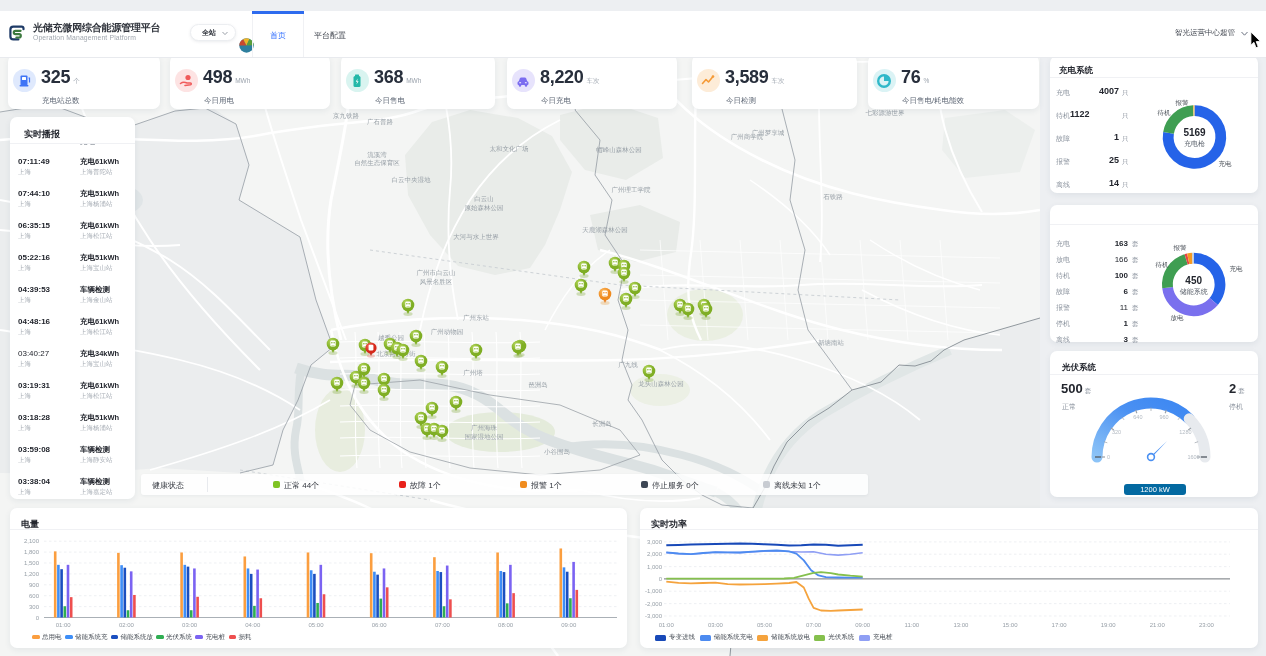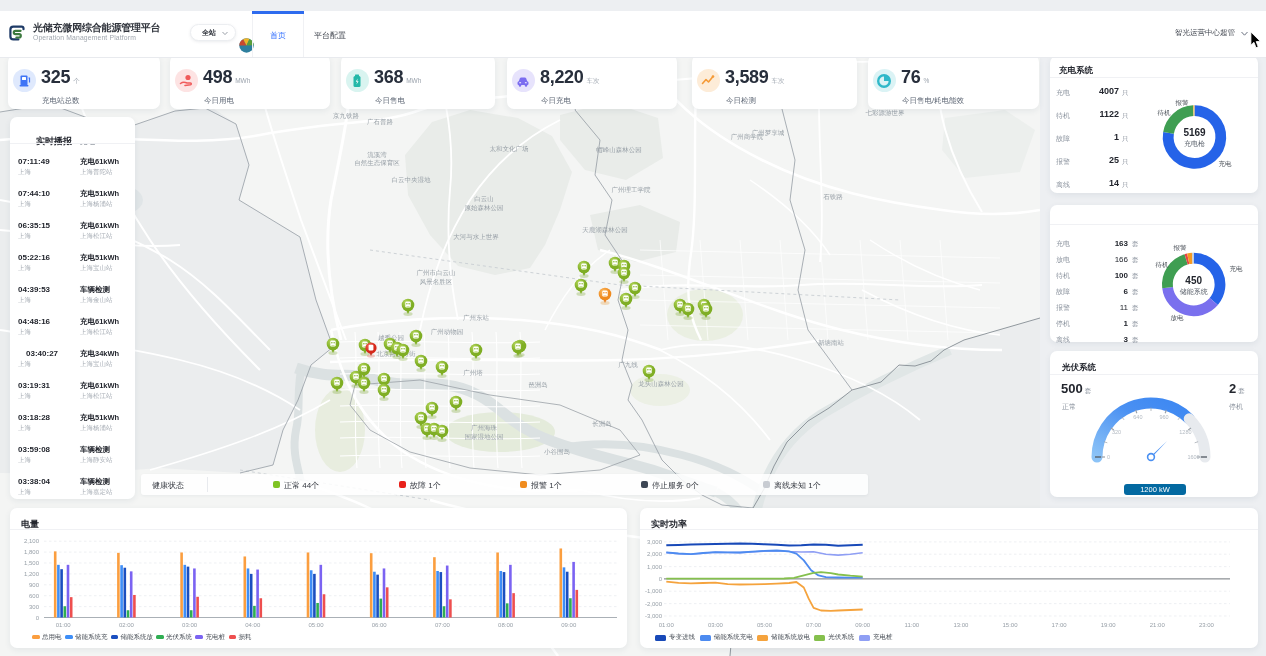--- a/index.html
+++ b/index.html
@@ -296,21 +296,21 @@
 <div class="card" style="left:868px;top:55px;width:171px;height:54px;z-index:10;">
 <div class="abs" style="left:4.5px;top:14px;width:23px;height:23px;border-radius:50%;background:#dbf3f5;"></div>
 <svg class="abs" style="left:6px;top:15.5px" width="20" height="20" viewBox="0 0 20 20">
       <circle cx="10" cy="10" r="5.8" fill="none" stroke="#2fb8c9" stroke-width="2.4"></circle>
       <path d="M10,10 L10,4.2 A5.8,5.8 0 0 1 15.8,10 Z" fill="#2fb8c9"></path>
     </svg>
 <div class="abs" style="left:33px;top:11.5px;"><span class="kpi-num">76</span><span class="kpi-unit">%</span></div>
 <div class="abs" style="left:34px;top:33.5px;"><span class="kpi-label">今日售电/耗电能效</span></div>
 </div>
 <div class="card" style="left:10px;top:117px;width:125px;height:382px;z-index:10;overflow:hidden;">
-<div class="abs" style="left:14px;top:18px;font-size:9px;font-weight:bold;color:#23262e;margin-left:12px;">实时播报</div>
+<div class="abs" style="left:14px;top:11px;font-size:9px;font-weight:bold;color:#23262e;">实时播报</div>
 <div class="abs" style="left:0;top:26px;width:125px;border-top:1px solid #f0f1f4;"></div>
 <div class="abs" style="left:8px;top:27px;width:110px;height:6px;overflow:hidden;">
       <div style="position:absolute;left:0;top:-7px;font-size:8px;font-weight:bold;color:#9aa0a8;">04:12:33</div>
       <div style="position:absolute;left:62px;top:-7px;font-size:7.5px;font-weight:bold;color:#9aa0a8;">充电41kWh</div>
     </div>
 <div class="abs" style="left:8px;top:40px;font-size:8px;font-weight:bold;color:#23262e;">07:11:49</div>
 <div class="abs" style="left:8px;top:51px;font-size:6.5px;color:#a7adb5;">上海</div>
 <div class="abs" style="left:70px;top:40px;font-size:7.5px;font-weight:bold;color:#23262e;">充电61kWh</div>
 <div class="abs" style="left:70px;top:51px;font-size:6.5px;color:#a7adb5;">上海普陀站</div>
 <div class="abs" style="left:8px;top:72px;font-size:8px;font-weight:bold;color:#23262e;">07:44:10</div>
@@ -326,21 +326,21 @@
 <div class="abs" style="left:70px;top:136px;font-size:7.5px;font-weight:bold;color:#23262e;">充电51kWh</div>
 <div class="abs" style="left:70px;top:147px;font-size:6.5px;color:#a7adb5;">上海宝山站</div>
 <div class="abs" style="left:8px;top:168px;font-size:8px;font-weight:bold;color:#23262e;">04:39:53</div>
 <div class="abs" style="left:8px;top:179px;font-size:6.5px;color:#a7adb5;">上海</div>
 <div class="abs" style="left:70px;top:168px;font-size:7.5px;font-weight:bold;color:#23262e;">车辆检测</div>
 <div class="abs" style="left:70px;top:179px;font-size:6.5px;color:#a7adb5;">上海金山站</div>
 <div class="abs" style="left:8px;top:200px;font-size:8px;font-weight:bold;color:#23262e;">04:48:16</div>
 <div class="abs" style="left:8px;top:211px;font-size:6.5px;color:#a7adb5;">上海</div>
 <div class="abs" style="left:70px;top:200px;font-size:7.5px;font-weight:bold;color:#23262e;">充电61kWh</div>
 <div class="abs" style="left:70px;top:211px;font-size:6.5px;color:#a7adb5;">上海松江站</div>
-<div class="abs" style="left:16px;top:232px;font-size:8px;font-weight:bold;color:#23262e;">03:40:27</div>
+<div class="abs" style="left:8px;top:232px;font-size:8px;font-weight:normal;color:#23262e;">03:40:27</div>
 <div class="abs" style="left:8px;top:243px;font-size:6.5px;color:#a7adb5;">上海</div>
 <div class="abs" style="left:70px;top:232px;font-size:7.5px;font-weight:bold;color:#23262e;">充电34kWh</div>
 <div class="abs" style="left:70px;top:243px;font-size:6.5px;color:#a7adb5;">上海宝山站</div>
 <div class="abs" style="left:8px;top:264px;font-size:8px;font-weight:bold;color:#23262e;">03:19:31</div>
 <div class="abs" style="left:8px;top:275px;font-size:6.5px;color:#a7adb5;">上海</div>
 <div class="abs" style="left:70px;top:264px;font-size:7.5px;font-weight:bold;color:#23262e;">充电61kWh</div>
 <div class="abs" style="left:70px;top:275px;font-size:6.5px;color:#a7adb5;">上海松江站</div>
 <div class="abs" style="left:8px;top:296px;font-size:8px;font-weight:bold;color:#23262e;">03:18:28</div>
 <div class="abs" style="left:8px;top:307px;font-size:6.5px;color:#a7adb5;">上海</div>
 <div class="abs" style="left:70px;top:296px;font-size:7.5px;font-weight:bold;color:#23262e;">充电51kWh</div>
@@ -368,21 +368,21 @@
 <div class="abs" style="left:622px;top:7px;width:7px;height:7px;border-radius:2px;background:#c8ccd2;"></div>
 <div class="abs" style="left:633px;top:6px;font-size:8px;color:#33373f;">离线未知 1个</div>
 </div>
 <div class="card" style="left:1050px;top:56px;width:208px;height:137px;z-index:10;">
 <div class="abs" style="left:9px;top:3px;"><span class="ptitle">充电系统</span></div>
 <div class="abs" style="left:0;top:21px;width:208px;border-top:1px solid #f0f1f4;"></div>
 <div class="abs" style="left:6px;top:25px;" class2="x"><span class="rowlab">充电</span></div>
 <div class="abs" style="left:20px;top:24px;width:49px;text-align:right;"><span class="rowval">4007</span></div>
 <div class="abs" style="left:72px;top:25px;"><span class="rowunit">只</span></div>
 <div class="abs" style="left:6px;top:48px;" class2="x"><span class="rowlab">待机</span></div>
-<div class="abs" style="left:20px;top:47px;width:49px;text-align:right;"><span class="rowval">1122</span></div>
+<div class="abs" style="left:20px;top:47px;width:49px;text-align:left;"><span class="rowval">1122</span></div>
 <div class="abs" style="left:72px;top:48px;"><span class="rowunit">只</span></div>
 <div class="abs" style="left:6px;top:71px;" class2="x"><span class="rowlab">故障</span></div>
 <div class="abs" style="left:20px;top:70px;width:49px;text-align:right;"><span class="rowval">1</span></div>
 <div class="abs" style="left:72px;top:71px;"><span class="rowunit">只</span></div>
 <div class="abs" style="left:6px;top:94px;" class2="x"><span class="rowlab">报警</span></div>
 <div class="abs" style="left:20px;top:93px;width:49px;text-align:right;"><span class="rowval">25</span></div>
 <div class="abs" style="left:72px;top:94px;"><span class="rowunit">只</span></div>
 <div class="abs" style="left:6px;top:117px;" class2="x"><span class="rowlab">离线</span></div>
 <div class="abs" style="left:20px;top:116px;width:49px;text-align:right;"><span class="rowval">14</span></div>
 <div class="abs" style="left:72px;top:117px;"><span class="rowunit">只</span></div>

